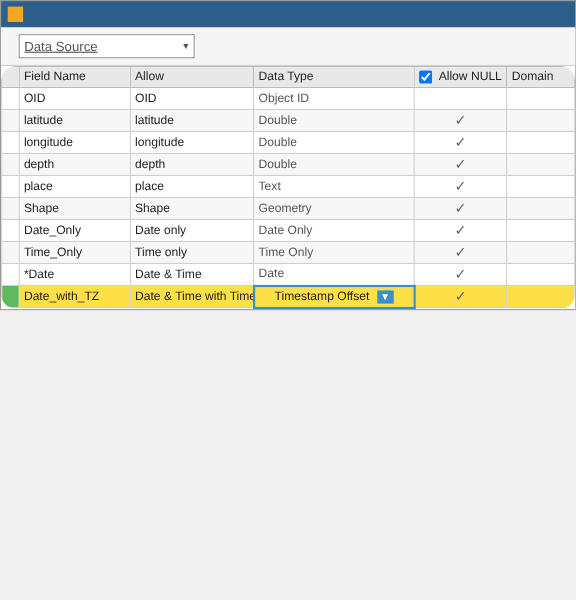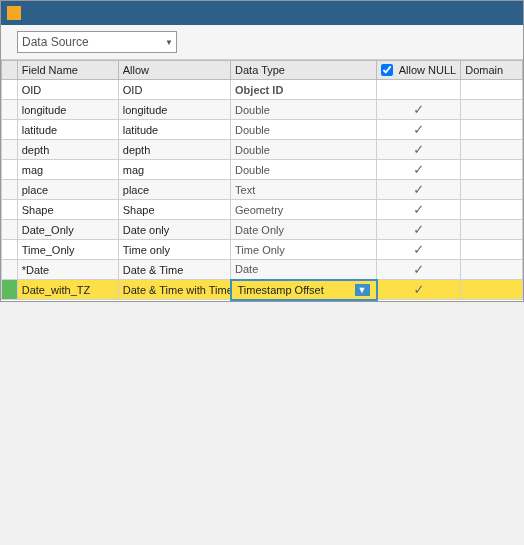--- a/index.html
+++ b/index.html
@@ -66,40 +66,42 @@
     .layer-select {
       border: 1px solid #999;
       background: #fff;
       height: 22px;
       padding: 0 18px 0 4px;
       font-size: 12px;
       color: #555;
       appearance: none;
       position: relative;
       min-width: 160px;
+      text-decoration: underline;
     }
     .select-wrapper {
       position: relative;
       display: inline-block;
     }
     .select-wrapper::after {
       content: '▼';
       font-size: 8px;
       position: absolute;
       right: 4px;
       top: 50%;
       transform: translateY(-50%);
       pointer-events: none;
       color: #555;
     }
     .table-container {
       overflow-x: auto;
       overflow-y: auto;
       flex: 1;
       position: relative;
+      border-radius: 14px;
     }
     table {
       width: 100%;
       border-collapse: collapse;
       table-layout: fixed;
     }
     thead th {
       background: #e8e8e8;
       border: 1px solid #bbb;
       padding: 3px 4px;
@@ -196,52 +198,44 @@
             </div>
           </th>
           <th class="col-domain">Domain</th>
         </tr>
       </thead>
       <tbody id="table-body">
       <tr>
             <td class="row-indicator"></td>
             <td>OID</td>
             <td>OID</td>
-            <td style="color: rgb(85, 85, 85); font-weight: bold;">Object ID</td>
+            <td style="color: rgb(85, 85, 85);">Object ID</td>
             <td class="check-col"></td>
+            <td></td>
+          </tr>
+          <tr>
+            <td class="row-indicator"></td>
+            <td>latitude</td>
+            <td>latitude</td>
+            <td style="color: rgb(85, 85, 85);">Double</td>
+            <td class="check-col"><span style="color:#666;font-size:13px;">✓</span></td>
             <td></td>
           </tr>
           <tr>
             <td class="row-indicator"></td>
             <td>longitude</td>
             <td>longitude</td>
             <td style="color: rgb(85, 85, 85);">Double</td>
             <td class="check-col"><span style="color:#666;font-size:13px;">✓</span></td>
             <td></td>
           </tr>
           <tr>
             <td class="row-indicator"></td>
-            <td>latitude</td>
-            <td>latitude</td>
-            <td style="color: rgb(85, 85, 85);">Double</td>
-            <td class="check-col"><span style="color:#666;font-size:13px;">✓</span></td>
-            <td></td>
-          </tr>
-          <tr>
-            <td class="row-indicator"></td>
             <td>depth</td>
             <td>depth</td>
-            <td style="color: rgb(85, 85, 85);">Double</td>
-            <td class="check-col"><span style="color:#666;font-size:13px;">✓</span></td>
-            <td></td>
-          </tr>
-          <tr>
-            <td class="row-indicator"></td>
-            <td>mag</td>
-            <td>mag</td>
             <td style="color: rgb(85, 85, 85);">Double</td>
             <td class="check-col"><span style="color:#666;font-size:13px;">✓</span></td>
             <td></td>
           </tr>
           <tr>
             <td class="row-indicator"></td>
             <td>place</td>
             <td>place</td>
             <td style="color: rgb(85, 85, 85); margin-left: 34px;">Text</td>
             <td class="check-col"><span style="color:#666;font-size:13px;">✓</span></td>
@@ -276,21 +270,21 @@
             <td>*Date</td>
             <td>Date &amp; Time</td>
             <td style="color: rgb(85, 85, 85);">Date</td>
             <td class="check-col"><span style="color:#666;font-size:13px;">✓</span></td>
             <td></td>
           </tr>
           <tr class="highlighted">
             <td class="row-indicator green"></td>
             <td>Date_with_TZ</td>
             <td>Date &amp; Time with Timezone Offset</td>
-            <td class="dropdown-cell" style="position: relative; padding: 0px 6px; border: 2px solid rgb(58, 143, 204);">
+            <td class="dropdown-cell" style="position: relative; padding: 0px 18px; border: 2px solid rgb(58, 143, 204);">
               <div style="display: flex; align-items: center; height: 100%;">
                 <span style="font-size:11px;color:#222;flex:1;">Timestamp Offset</span>
                 <span style="background:#3a8fcc;color:#fff;font-size:9px;padding:1px 3px;cursor:pointer;">▼</span>
               </div>
             </td>
             <td class="check-col"><span style="color:#666;font-size:13px;">✓</span></td>
             <td></td>
           </tr>
         </tbody>
     </table>

